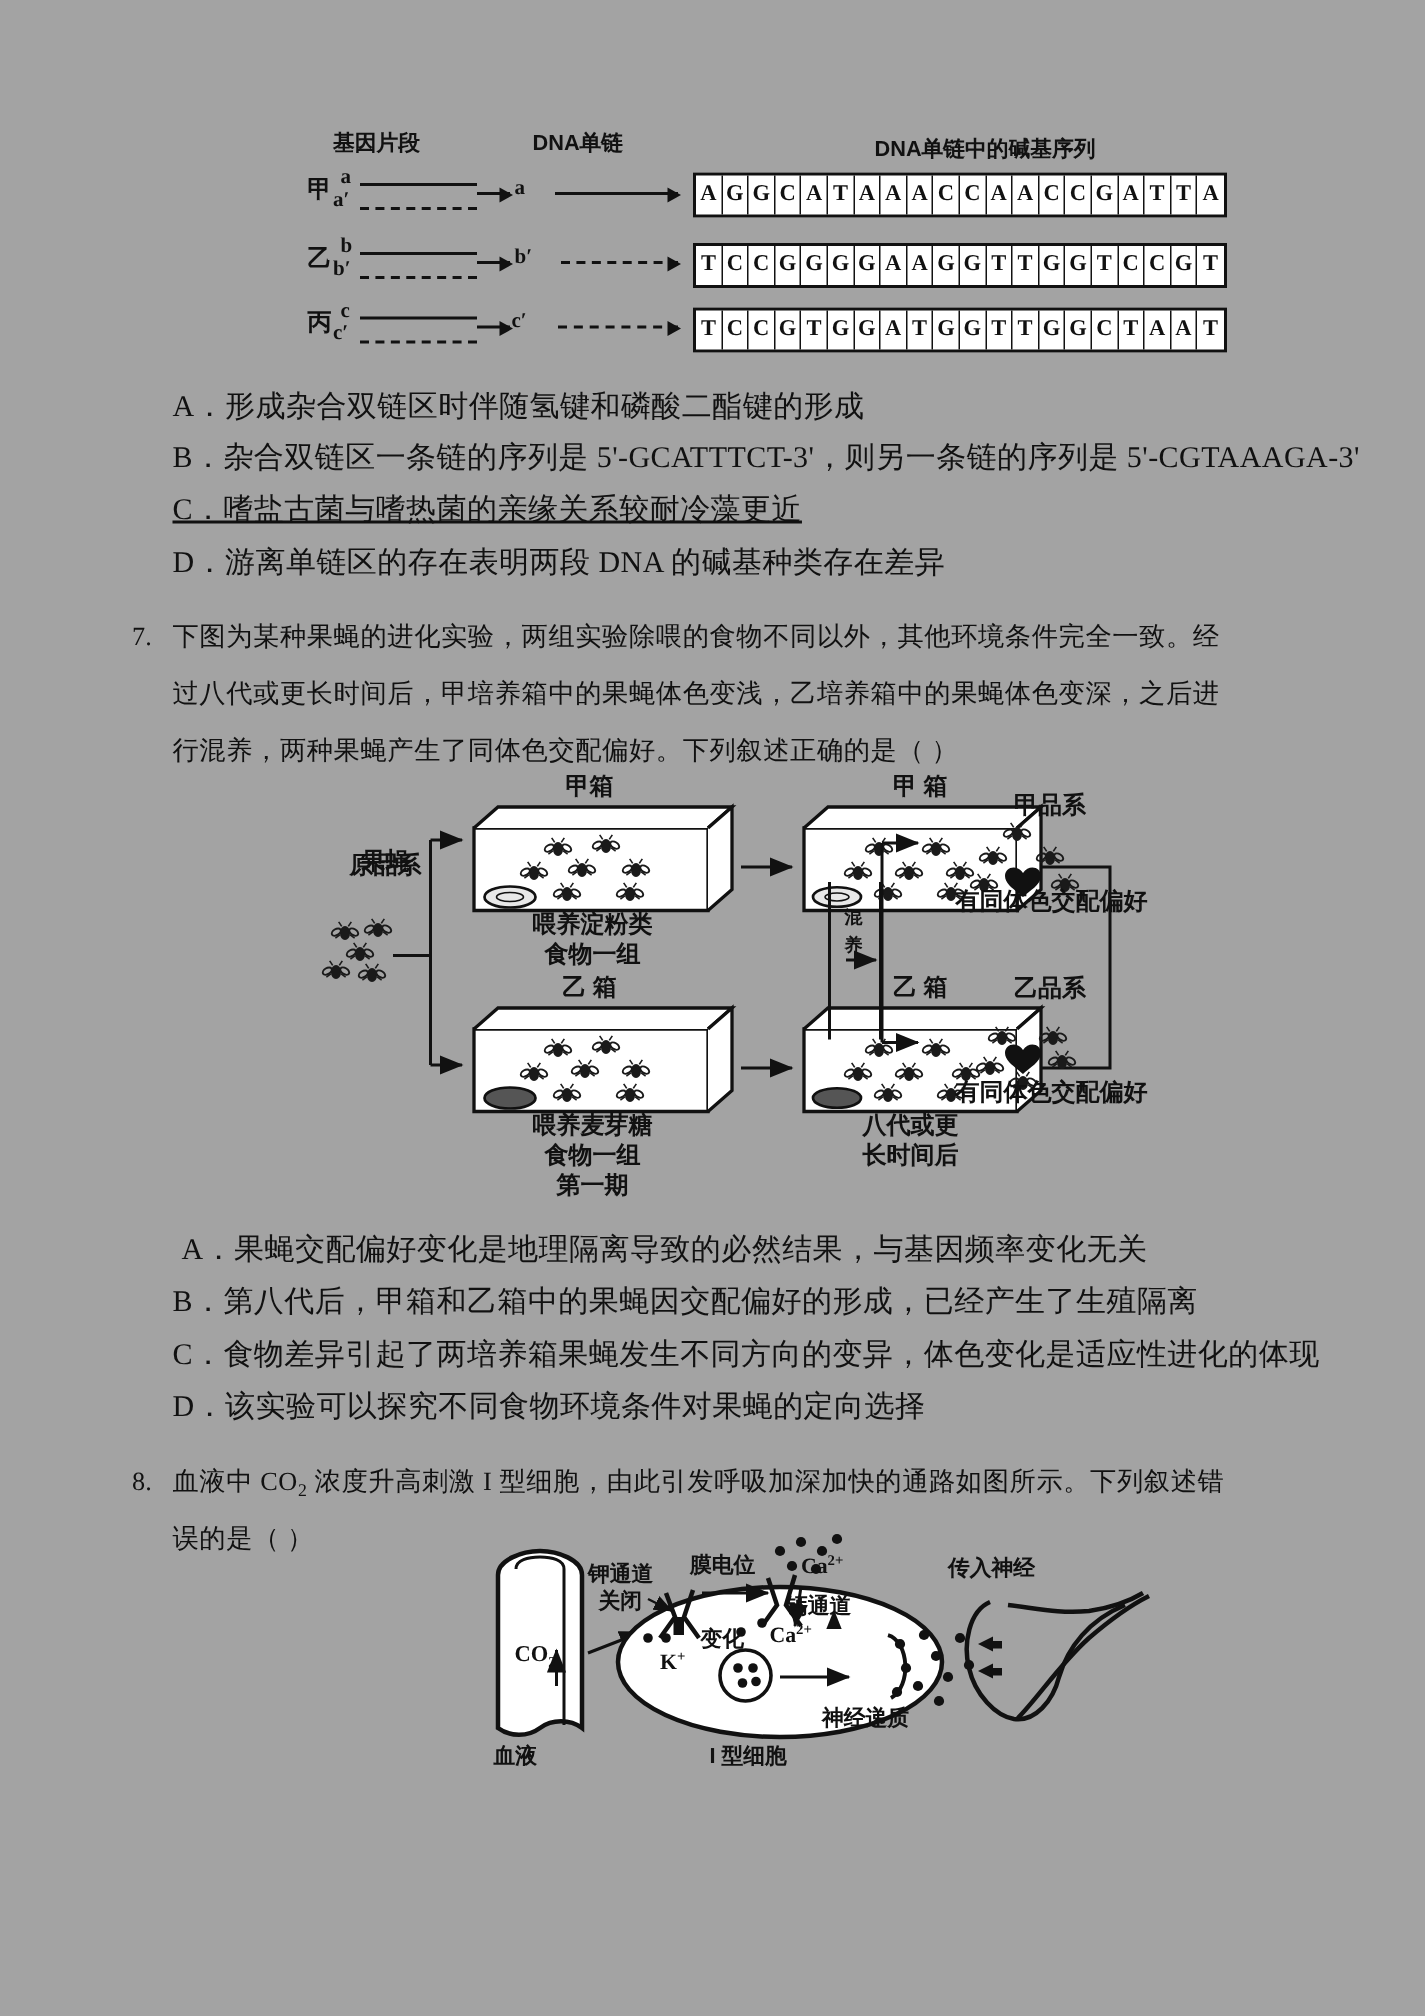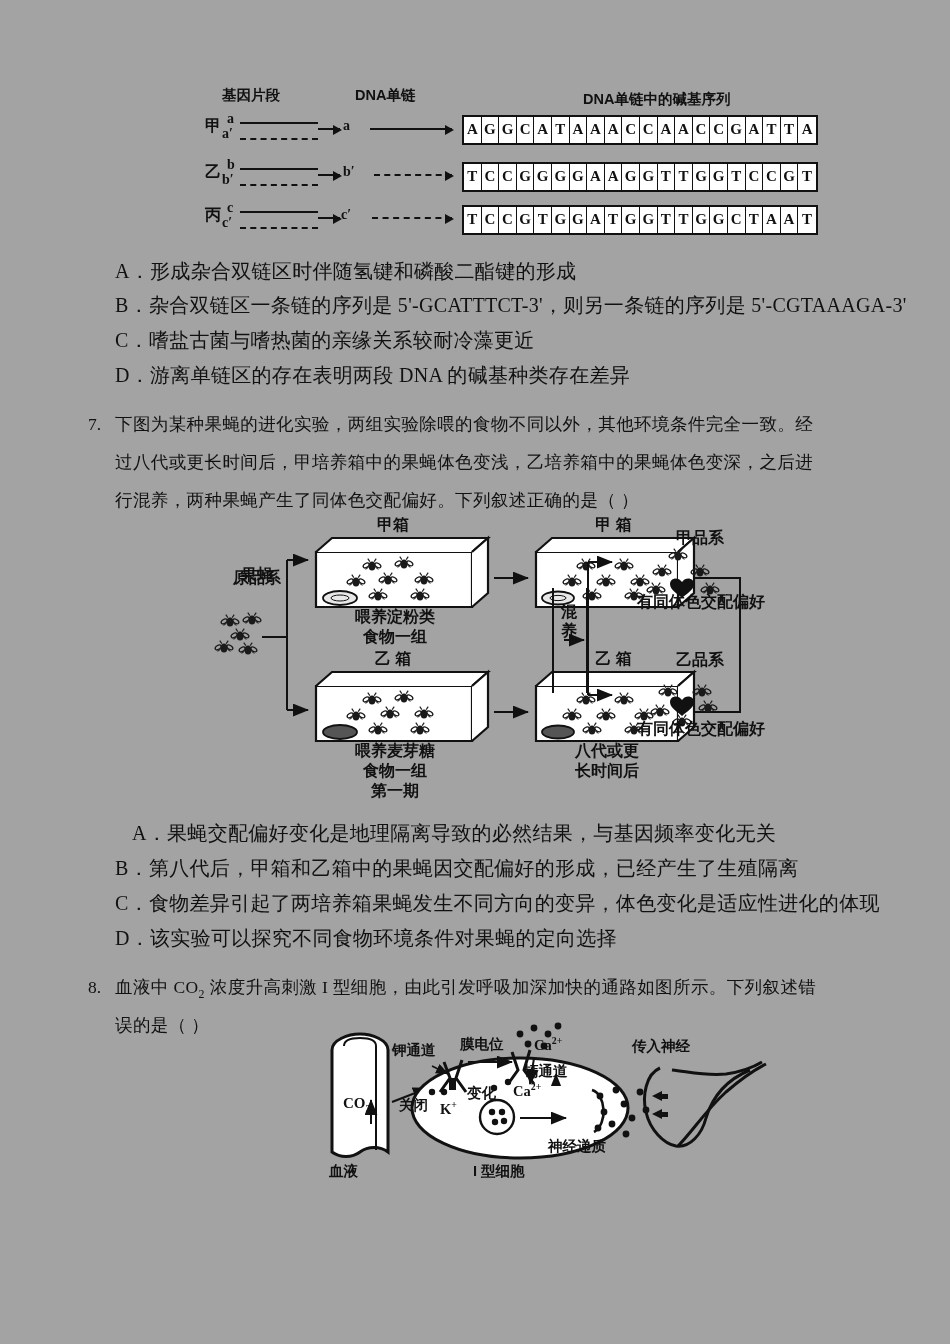--- a/index.html
+++ b/index.html
@@ -120,21 +120,21 @@
     font-weight: bold;
     font-size: 16px;
     white-space: nowrap;
     line-height: 20px;
     text-align: center;
   }
   .vertlabel {
     position: absolute;
     font-family: "Liberation Sans", sans-serif;
     font-weight: bold;
-    font-size: 16px;
+    font-size: 12px;
     width: 18px;
     line-height: 19px;
     text-align: center;
   }
 
   
   .f3-label {
     position: absolute;
     font-family: "Liberation Sans", sans-serif;
     font-weight: bold;
@@ -249,21 +249,21 @@
         <div class="base">C</div>
         <div class="base">T</div>
         <div class="base">A</div>
         <div class="base">A</div>
         <div class="base">T</div>
       </div>
   </div>
 
   <div class="opt" style="left:115px; top:254px;">A．形成杂合双链区时伴随氢键和磷酸二酯键的形成</div>
   <div class="opt" style="left:115px; top:288px;">B．杂合双链区一条链的序列是 5'-GCATTTCT-3'，则另一条链的序列是 5'-CGTAAAGA-3'</div>
-  <div class="opt" style="left:115px; top:323px;">C．嗜盐古菌与嗜热菌的亲缘关系较耐冷藻更近</div>
+  <div class="opt" style="left:115px; top:323px;text-decoration:underline;">C．嗜盐古菌与嗜热菌的亲缘关系较耐冷藻更近</div>
   <div class="opt" style="left:115px; top:358px;">D．游离单链区的存在表明两段 DNA 的碱基种类存在差异</div>
 
   <div class="qnum" style="left:88px; top:405px;">7.</div>
   <div class="qtext" style="left:115px; top:405px;">下图为某种果蝇的进化实验，两组实验除喂的食物不同以外，其他环境条件完全一致。经</div>
   <div class="qtext" style="left:115px; top:481px;">行混养，两种果蝇产生了同体色交配偏好。下列叙述正确的是（       ）</div>
   <div class="qtext" style="left:115px; top:443px;">过八代或更长时间后，甲培养箱中的果蝇体色变浅，乙培养箱中的果蝇体色变深，之后进</div>
 
   <div class="fig2">
     <svg width="950" height="1344" style="position:absolute;left:0;top:0;" viewBox="0 0 950 1344">
       <defs>
@@ -407,21 +407,21 @@
     <div class="vertlabel" style="left:560px; top:602px;">
       <span style="display:block;word-break:break-all;">混养</span>
     </div>
 
     <div class="f2-label" style="left:645px; top:528px; width:110px;">甲品系</div>
     <div class="f2-label" style="left:606px; top:592px; width:190px;">有同体色交配偏好</div>
     <div class="f2-label" style="left:645px; top:650px; width:110px;">乙品系</div>
     <div class="f2-label" style="left:606px; top:719px; width:190px;">有同体色交配偏好</div>
   </div>
 
-  <div class="opt" style="left:132px; top:816px;">A．果蝇交配偏好变化是地理隔离导致的必然结果，与基因频率变化无关</div>
+  <div class="opt" style="left:121px; top:816px;">A．果蝇交配偏好变化是地理隔离导致的必然结果，与基因频率变化无关</div>
   <div class="opt" style="left:115px; top:851px;">B．第八代后，甲箱和乙箱中的果蝇因交配偏好的形成，已经产生了生殖隔离</div>
   <div class="opt" style="left:115px; top:886px;">C．食物差异引起了两培养箱果蝇发生不同方向的变异，体色变化是适应性进化的体现</div>
   <div class="opt" style="left:115px; top:921px;">D．该实验可以探究不同食物环境条件对果蝇的定向选择</div>
 
   <div class="qnum" style="left:88px; top:968px;">8.</div>
   <div class="qtext" style="left:115px; top:968px;">
     <span>血液中 </span><span class="lat">CO<sub>2</sub></span><span> 浓度升高刺激 I 型细胞，由此引发呼吸加深加快的通路如图所示。下列叙述错</span>
   </div>
   <div class="qtext" style="left:115px; top:1006px;">误的是（     ）</div>
 
@@ -514,21 +514,21 @@
         <g>
           <path d="M652,1096 L662,1091 L662,1101 Z" fill="#111"></path>
           <rect x="660" y="1094" width="8" height="5" fill="#111"></rect>
           <path d="M652,1114 L662,1109 L662,1119 Z" fill="#111"></path>
           <rect x="660" y="1112" width="8" height="5" fill="#111"></rect>
         </g>
       </g>
     </svg>
 
     <div class="f3-label" style="left:392px; top:1042px;">钾通道</div>
-    <div class="f3-label" style="left:399px; top:1060px;margin-top:37px;">关闭</div>
+    <div class="f3-label" style="left:399px; top:1060px;">关闭</div>
 
     <div class="f3-label" style="left:460px; top:1036px;">膜电位</div>
     <div class="f3-label" style="left:467px; top:1086px;font-family:Liberation Mono, monospace;">变化</div>
 
     <div class="f3-label serifi" style="left:534px; top:1032px;">Ca<sup>2+</sup></div>
 
     <div class="f3-label" style="left:524px; top:1063px;">钙通道</div>
 
     <div class="f3-label serifi" style="left:440px; top:1096px;">K<sup>+</sup></div>
 

